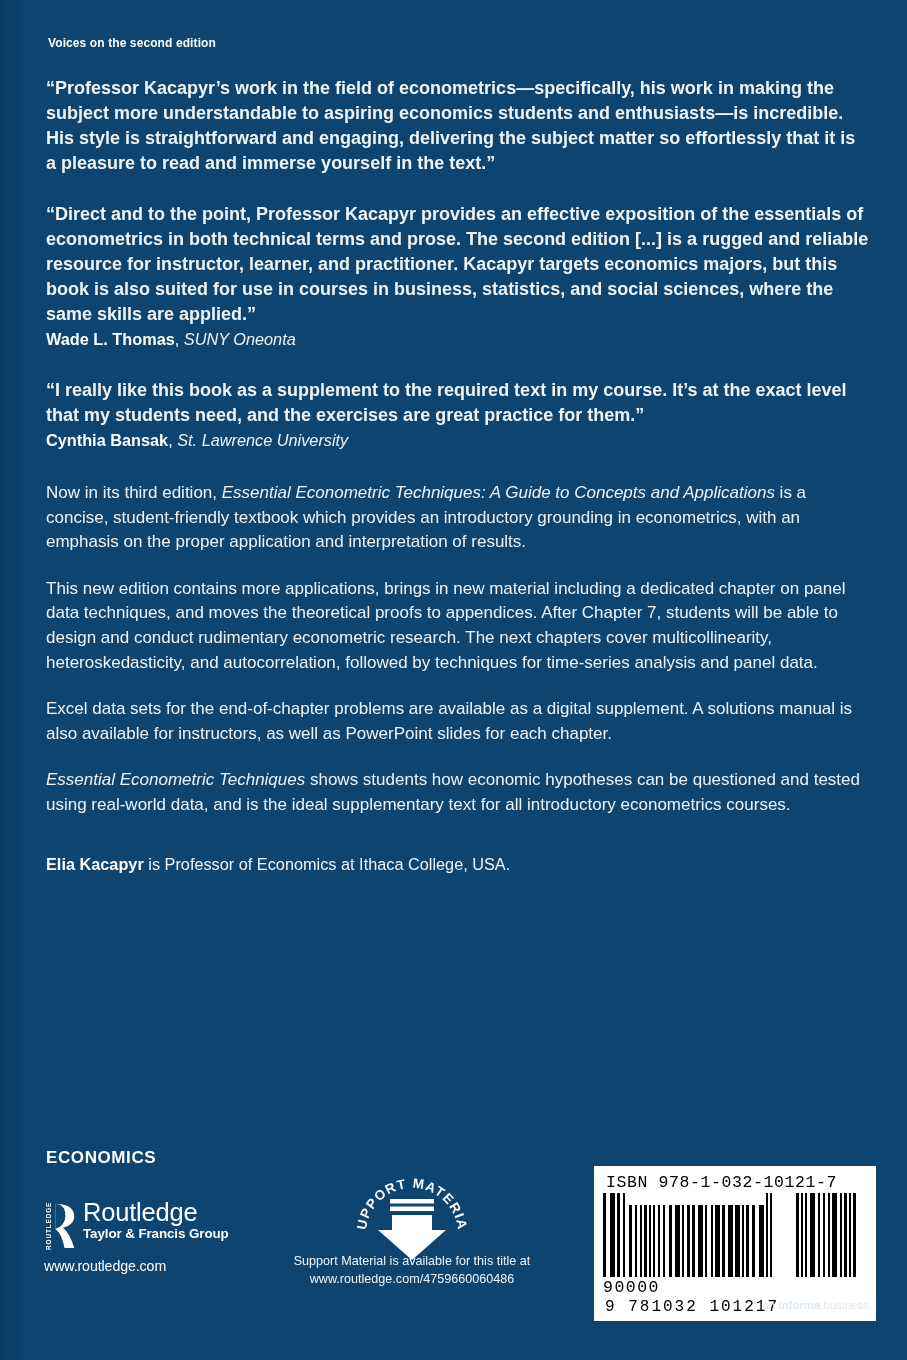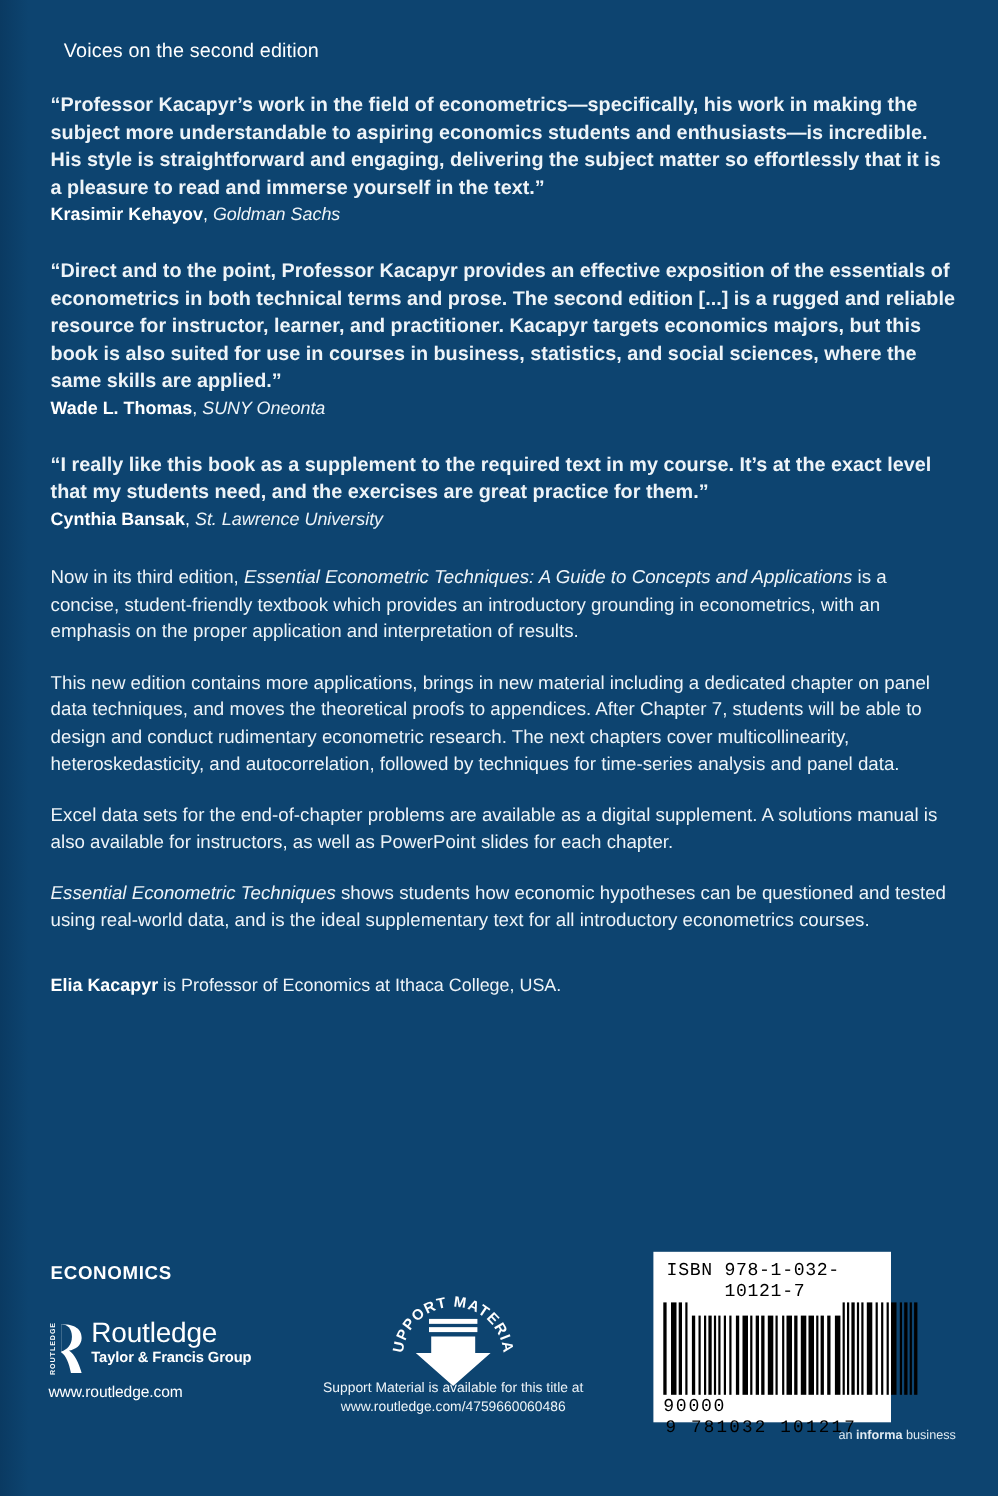--- a/index.html
+++ b/index.html
@@ -22,24 +22,24 @@
     background-image: linear-gradient(to right, #0a3a62 0px, #0d4470 26px, #0d4470 100%);
   }
   .content {
     position: absolute;
     left: 46px;
     right: 38px;
     top: 36px;
   }
 
   .heading {
-    font-size: 18px;
-    font-weight: normal;
+    font-size: 12px;
+    font-weight: bold;
     letter-spacing: 0.1px;
-    margin: 0 0 26px 12px;
+    margin: 0 0 26px 2px;
     color: #ffffff;
   }
 
   .quote-block {
     margin-bottom: 26px;
   }
   .quote-text {
     font-size: 18px;
     line-height: 25px;
     color: #eef4f8;
@@ -162,22 +162,22 @@
     font-size: 12.6px;
     line-height: 15.5px;
     color: #eef4f8;
     margin-top: 2px;
   }
 
   
   .isbn-box {
     position: absolute;
     left: 594px;
-    top: 1138px;
-    width: 216px;
+    top: 1166px;
+    width: 282px;
     height: 155px;
     background: #ffffff;
     padding: 7px 9px 5px 9px;
     box-sizing: border-box;
   }
   .isbn-top {
     display: flex;
     align-items: baseline;
     justify-content: flex-start;
     font-family: "Liberation Mono", monospace;
@@ -234,21 +234,20 @@
 <body>
 
 <div class="cover">
 
   <div class="content">
 
     <h1 class="heading">Voices on the second edition</h1>
 
     <div class="quote-block">
       <p class="quote-text">“Professor Kacapyr’s work in the field of econometrics—specifically, his work in making the subject more understandable to aspiring economics students and enthusiasts—is incredible. His style is straightforward and engaging, delivering the subject matter so effortlessly that it is a pleasure to read and immerse yourself in the text.”</p>
-      <p class="attrib"><span class="name">Krasimir Kehayov</span><span>, </span><span class="org">Goldman Sachs</span></p>
     </div>
 
     <div class="quote-block">
       <p class="quote-text">“Direct and to the point, Professor Kacapyr provides an effective exposition of the essentials of econometrics in both technical terms and prose. The second edition [...] is a rugged and reliable resource for instructor, learner, and practitioner. Kacapyr targets economics majors, but this book is also suited for use in courses in business, statistics, and social sciences, where the same skills are applied.”</p>
       <p class="attrib"><span class="name">Wade L. Thomas</span><span>, </span><span class="org">SUNY Oneonta</span></p>
     </div>
 
     <div class="quote-block">
       <p class="quote-text">“I really like this book as a supplement to the required text in my course. It’s at the exact level that my students need, and the exercises are great practice for them.”</p>
       <p class="attrib"><span class="name">Cynthia Bansak</span><span>, </span><span class="org">St. Lawrence University</span></p>

